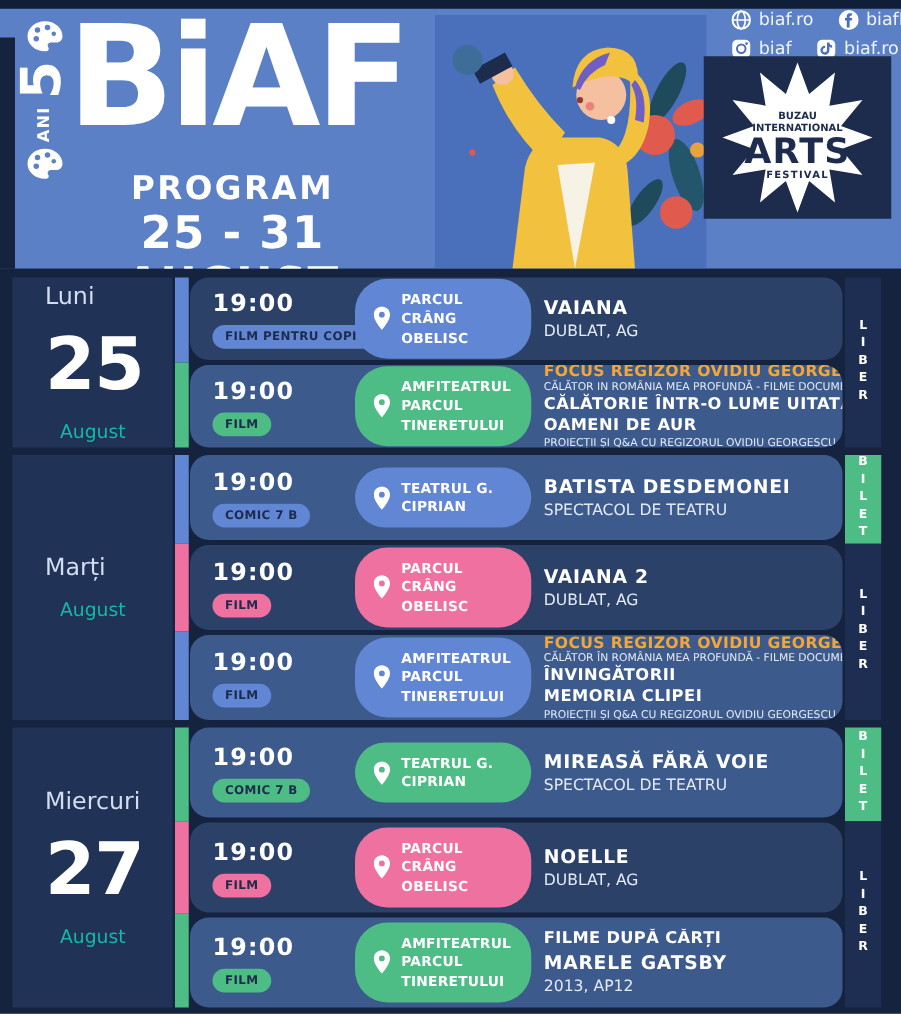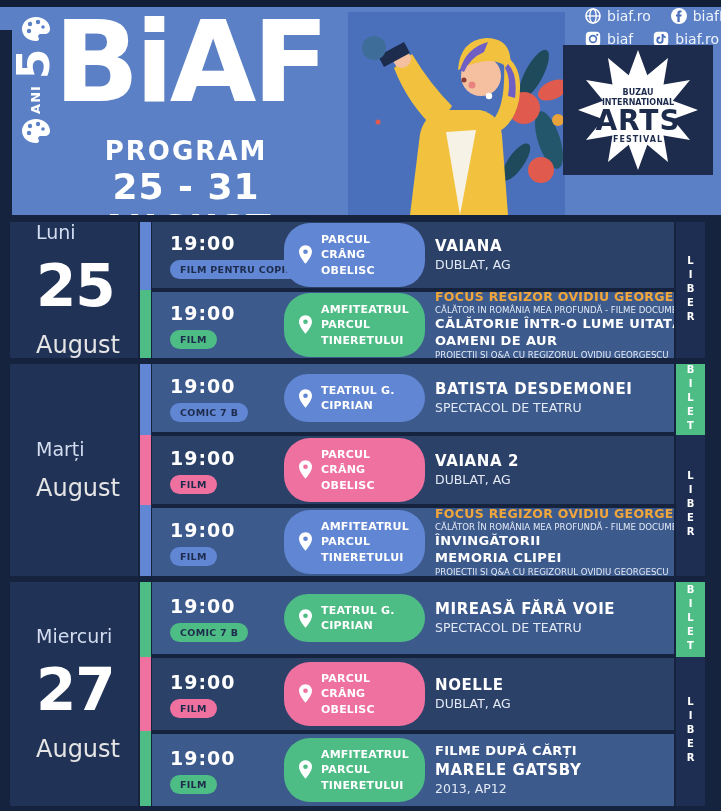--- a/index.html
+++ b/index.html
@@ -33,27 +33,27 @@
   .badge { position:absolute; left:563px; top:45px; width:150px; height:130px; background:#1d2b4c; }
 
   
   .schedule { position:absolute; top:215px; left:0; right:0; bottom:0; background:#16233f;
               padding:7px 16px 5px 10px; display:flex; flex-direction:column; gap:6px; }
   .day { display:flex; }
   .day-card { width:128px; background:#213257; color:#fff; display:flex; flex-direction:column;
               justify-content:center; padding-left:26px; gap:14px; }
   .day-name { font-size:19px; color:#d3ddf0; }
   .day-num  { font-size:58px; font-weight:900; line-height:1.02; letter-spacing:-1px; }
-  .day-month{ font-size:24px; color:#e5e5e5; }
+  .day-month{ font-size:15px; color:#14b8a6;margin-left:12px; }
 
   .stripe { width:11px; margin-left:2px; display:flex; flex-direction:column; }
   .stripe > div { flex:1; }
 
   .rows { flex:1; display:flex; flex-direction:column; gap:4px; margin-left:1px; min-width:0; }
-  .row { flex:1; display:flex; align-items:center; min-width:0; overflow:hidden; }
+  .row { flex:1; display:flex; align-items:center; min-width:0; overflow:hidden;border-radius:15px; }
   .row.dark   { background:#2c4168; }
   .row.medium { background:#3d5a8c; }
 
   .tcol { width:132px; flex:none; padding-left:18px; display:flex; flex-direction:column; gap:6px; }
   .time { font-size:19px; font-weight:900; color:#fff; letter-spacing:1px; }
   .cat  { align-self:flex-start; border-radius:12px; padding:4px 10px; font-size:9.5px; font-weight:800;
           color:#1d2b4c; white-space:nowrap; letter-spacing:.3px; }
 
   .lcol { width:141px; flex:none; display:flex; align-items:center; }
   .loc  { width:100%; display:flex; align-items:center; gap:9px; padding:9px 10px 9px 15px;

